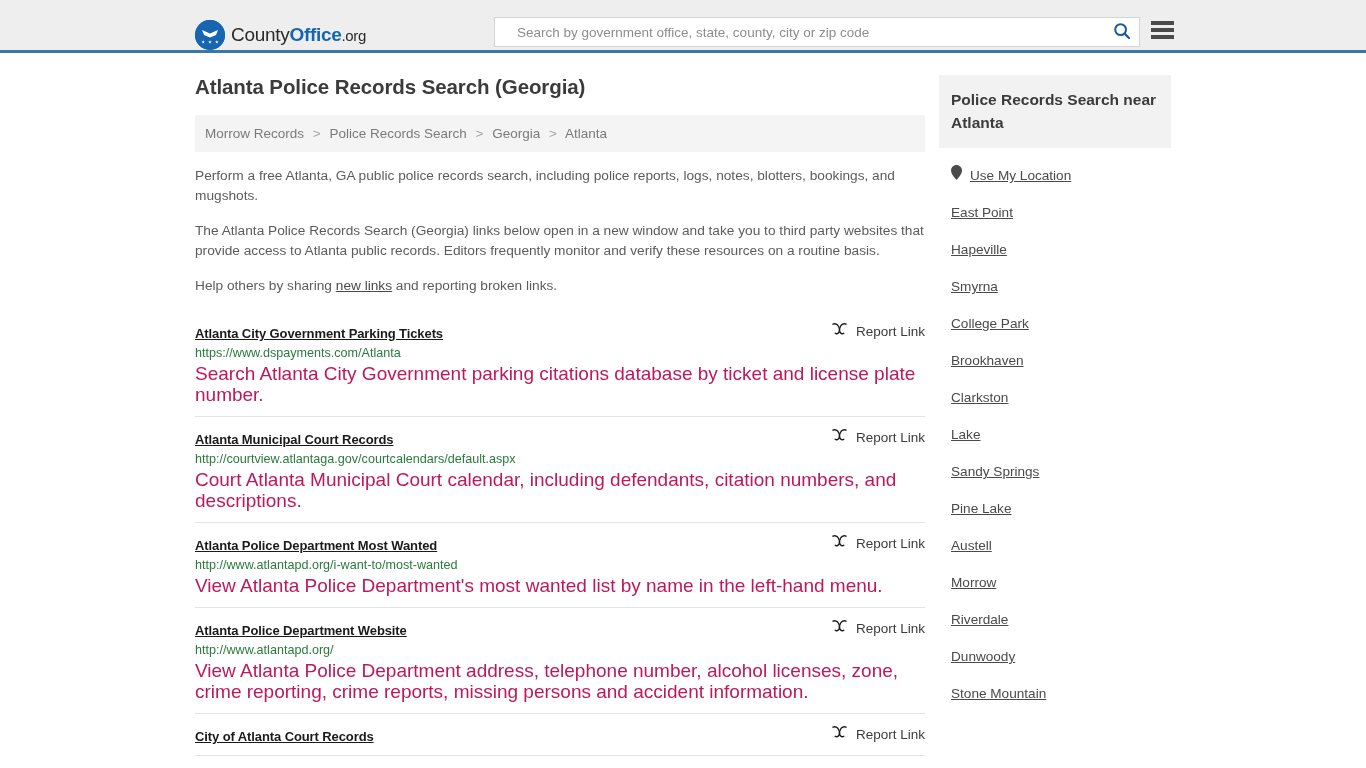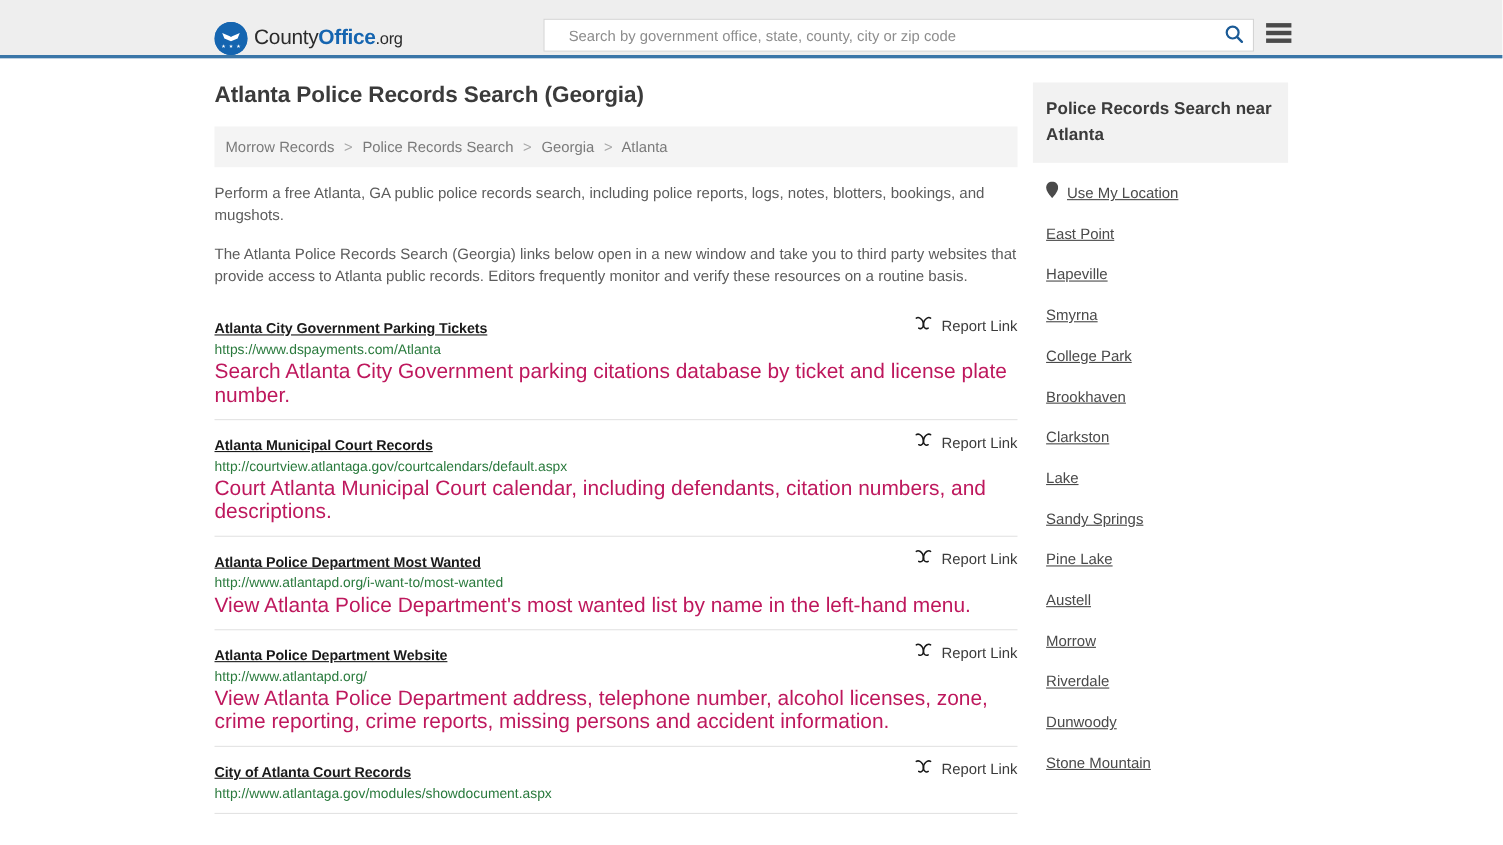--- a/index.html
+++ b/index.html
@@ -269,20 +269,21 @@
       <a href="#">Police Records Search</a>
       <span class="sep">&gt;</span>
       <a href="#">Georgia</a>
       <span class="sep">&gt;</span>
       <a href="#">Atlanta</a>
     </nav>
 
     <section class="intro">
       <p>Perform a free Atlanta, GA public police records search, including police reports, logs, notes, blotters, bookings, and mugshots.</p>
       <p>The Atlanta Police Records Search (Georgia) links below open in a new window and take you to third party websites that provide access to Atlanta public records. Editors frequently monitor and verify these resources on a routine basis.</p>
+      <p><span>Help others by sharing </span><a href="#">new links</a><span> and reporting broken links.</span></p>
     </section>
 
     <section class="results">
 
       <article class="result">
         <div class="result-head">
           <a class="result-title" href="#">Atlanta City Government Parking Tickets</a>
           <div class="report-link">
             <span class="broken-link-icon">
               <svg width="17" height="17" viewBox="0 0 17 17" aria-hidden="true">
@@ -354,21 +355,20 @@
           <div class="report-link">
             <span class="broken-link-icon">
               <svg width="17" height="17" viewBox="0 0 17 17" aria-hidden="true">
                 <path d="M2 3.2c2.2-1.5 4.6 .6 5.6 2.3c.9 1.6 1.5 3.6 .6 5.4c-.8 1.6-2.6 2.4-4 1.4" fill="none" stroke="#1a1a1a" stroke-width="1.4" stroke-linecap="round"></path>
                 <path d="M15 3.2c-2.2-1.5-4.6 .6-5.6 2.3c-.9 1.6-1.5 3.6-.6 5.4c.8 1.6 2.6 2.4 4 1.4" fill="none" stroke="#1a1a1a" stroke-width="1.4" stroke-linecap="round"></path>
               </svg>
             </span>
             <span>Report Link</span>
           </div>
         </div>
-        <a class="result-url" href="#">http://www.atlantaga.gov/modules/showdocument.aspx</a>
       </article>
 
     </section>
   </main>
 
   <aside class="sidebar">
     <div class="sidebar-head">Police Records Search near Atlanta</div>
     <ul class="sidebar-list">
 
       <li class="sidebar-item locate">

